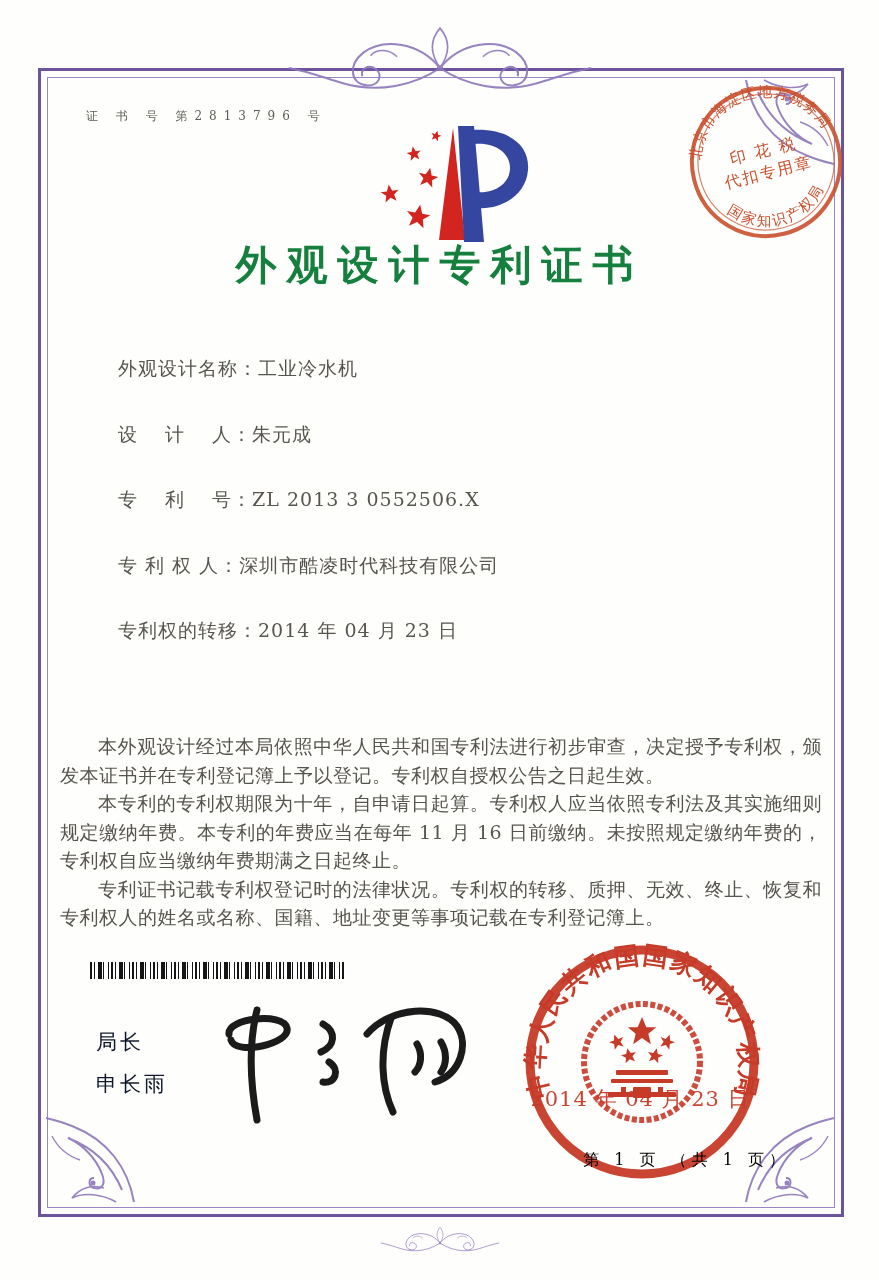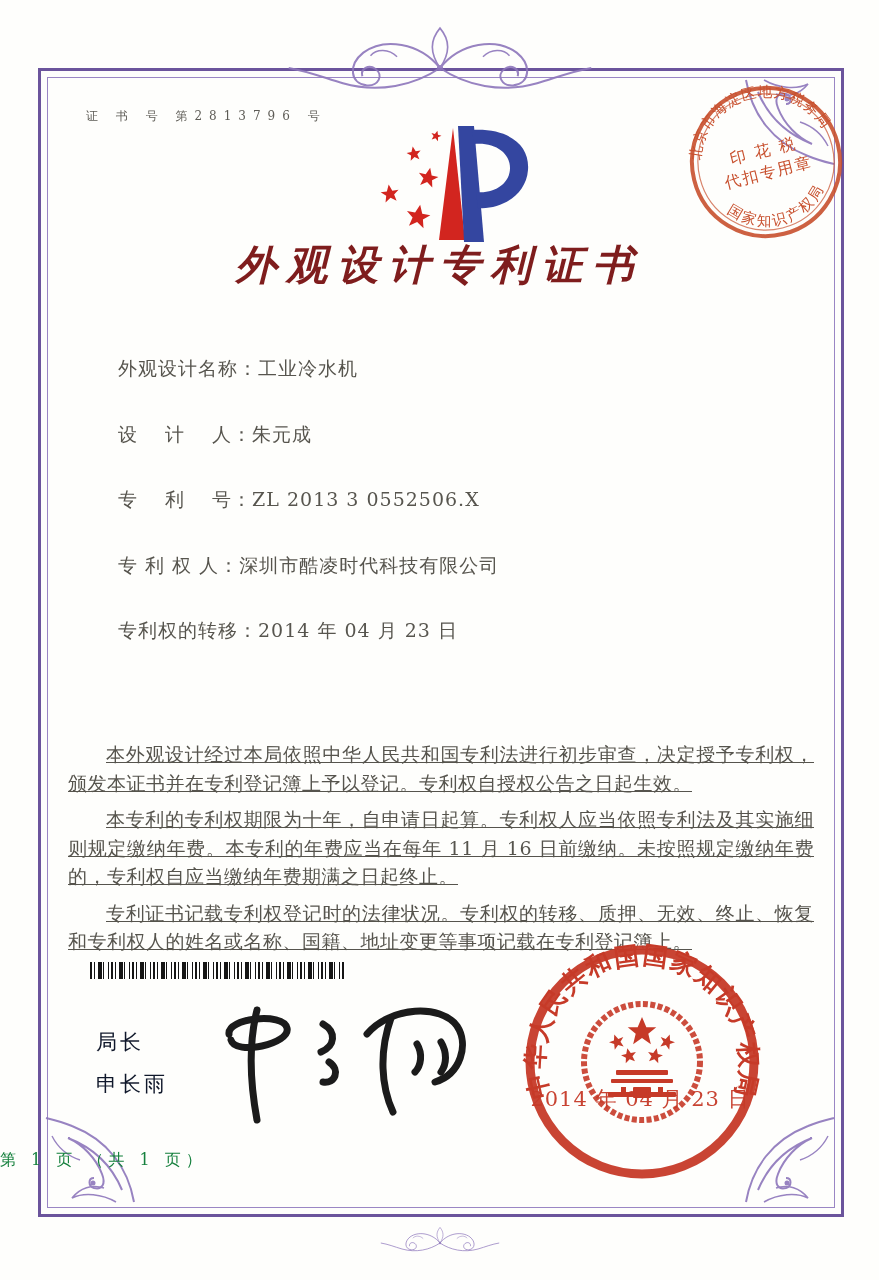--- a/index.html
+++ b/index.html
@@ -21,52 +21,52 @@
   
   .cert-no{
     position:absolute;left:86px;top:108px;
     font-size:12px;letter-spacing:7px;color:#5d5b55;
   }
   
   .logo{position:absolute;left:352px;top:122px;width:180px;height:135px;}
   
   .title{
     position:absolute;left:0;top:238px;width:879px;text-align:center;
-    font-size:41px;font-weight:bold;letter-spacing:10px;color:#7f1d1d;font-style:italic;
+    font-size:41px;font-weight:bold;letter-spacing:10px;color:#15803d;
   }
   
   .fields{position:absolute;left:96px;top:356px;width:700px;}
   .field-row{height:65.5px;font-size:19px;color:#57554e;letter-spacing:1px;margin-left:22px;}
   .field-row .lbl{display:inline-block;}
   .field-row .val{display:inline-block;}
   
   .paras{
     position:absolute;left:60px;top:732px;width:762px;
     font-size:19px;line-height:28.5px;color:#56544d;text-align:justify;
   }
-  .paras p{margin:8px;text-indent:2em;letter-spacing:.5px;text-decoration:underline;}
+  .paras p{margin:0;text-indent:2em;letter-spacing:.5px;}
   
   .barcode{
     position:absolute;left:90px;top:962px;width:256px;height:17px;
     background:repeating-linear-gradient(90deg,
       #151515 0 2px,#fff 2px 4px,#151515 4px 5px,#fff 5px 8px,
       #151515 8px 12px,#fff 12px 13px,#151515 13px 14px,#fff 14px 18px,
       #151515 18px 19px,#fff 19px 21px);
   }
   
   .director{position:absolute;left:96px;top:1028px;font-size:21px;color:#0f172a;}
   .director div{margin-bottom:14px;letter-spacing:3px;}
   .signature{position:absolute;left:195px;top:982px;width:300px;height:150px;}
   
   .seal-tax{position:absolute;left:686px;top:82px;width:160px;height:160px;transform:rotate(-14deg);}
   .seal-sipo{position:absolute;left:522px;top:942px;width:240px;height:240px;}
   
   .footer{
-    position:absolute;left:0;top:1150px;width:790px;text-align:left;
-    font-size:16px;letter-spacing:5px;color:#15803d;
+    position:absolute;left:0;top:1150px;width:790px;text-align:right;
+    font-size:16px;letter-spacing:5px;color:#000000;
   }
 </style>
 </head>
 <body>
 
 <div class="page">
 
   <svg width="0" height="0" style="position:absolute" aria-hidden="true">
     <defs>
       <g id="flourish" fill="none" stroke="#8d76bb" stroke-width="2">

